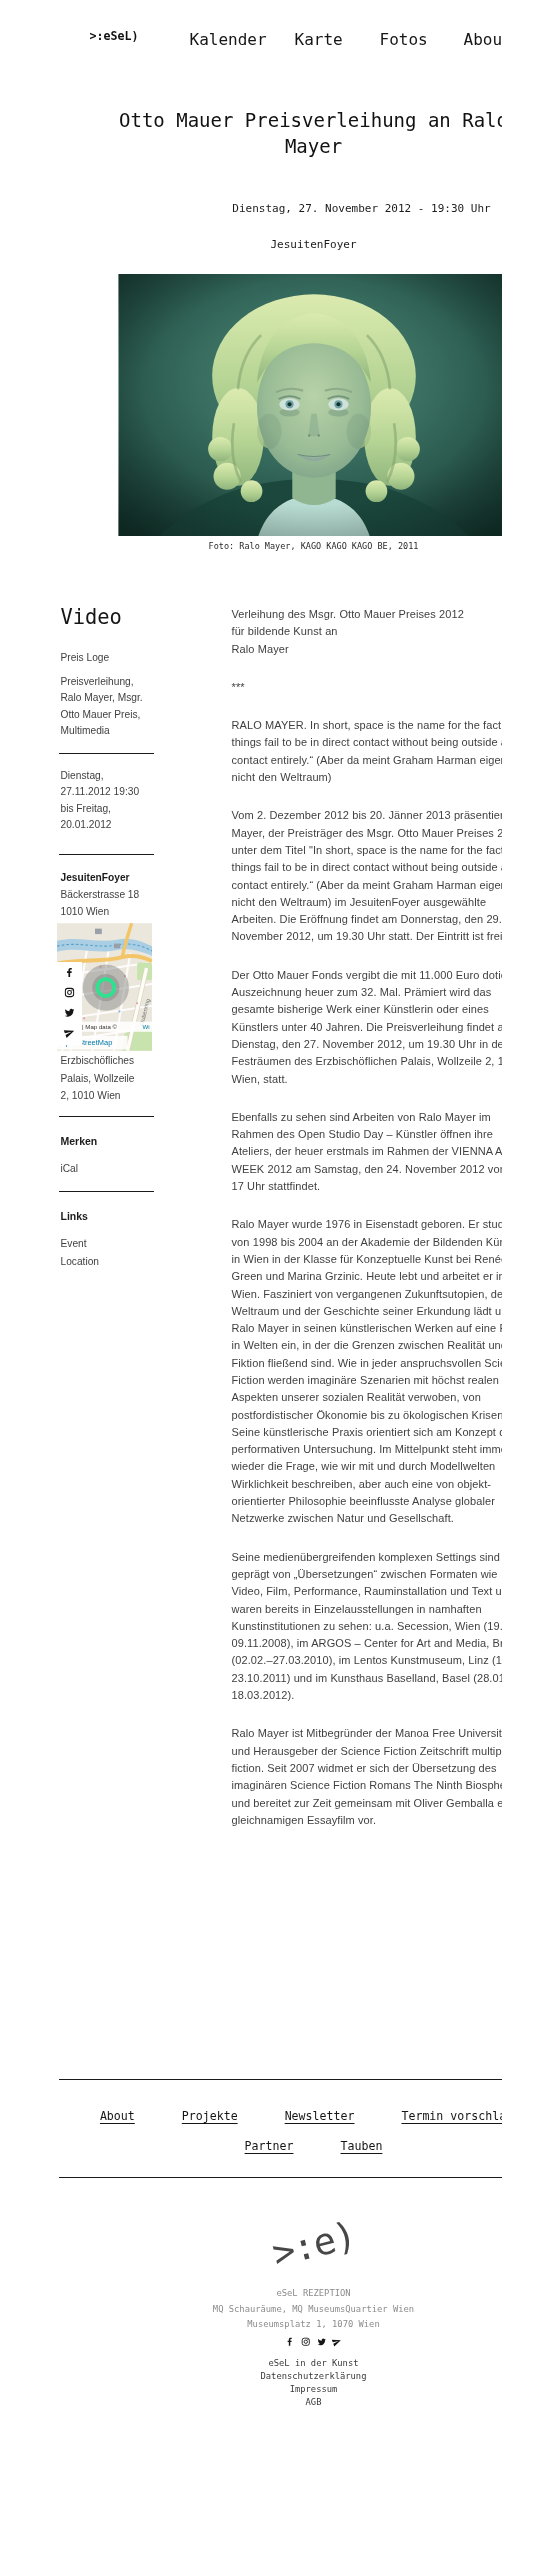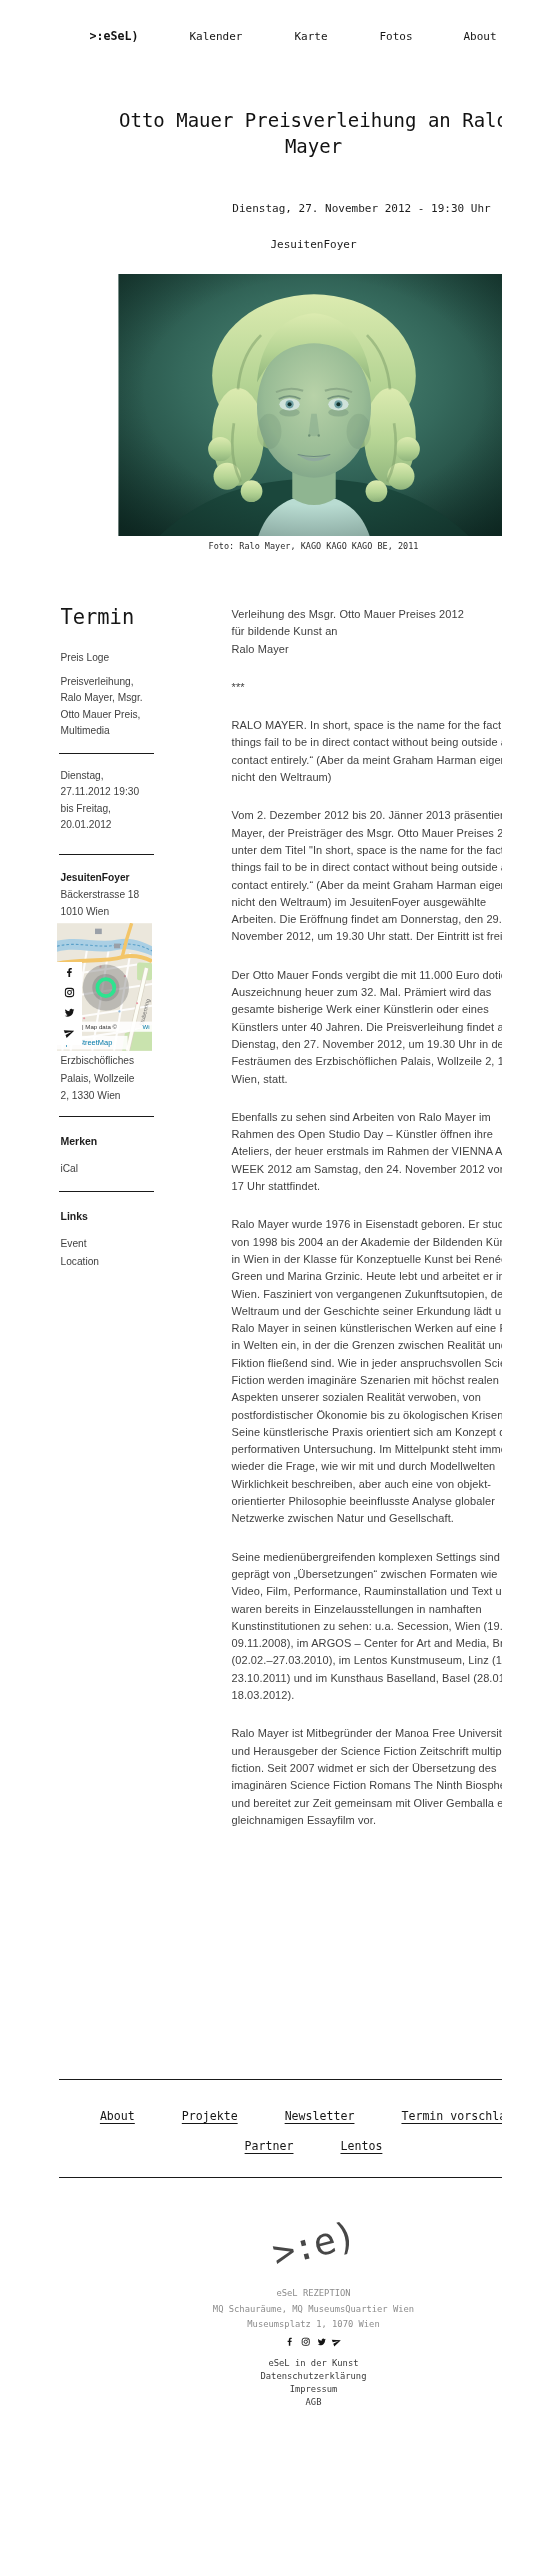--- a/index.html
+++ b/index.html
@@ -5,21 +5,21 @@
   html,body{margin:0;padding:0;background:#fff;}
   .page{position:relative;width:460px;height:2576px;margin:12px auto;background:#fff;
         font-family:"Liberation Sans",sans-serif;color:#3f3f3f;overflow:hidden;}
   .abs{position:absolute;}
   .mono{font-family:"DejaVu Sans Mono",monospace;}
   .center{left:0;width:544px;text-align:center;}
   .pre{white-space:pre-line;}
 
   
   .top-logo{left:48px;top:17px;font-size:11.6px;font-weight:bold;color:#111;cursor:pointer;}
-  .topnav{top:17.7px;font-size:11px;color:#161616;cursor:pointer;}
+  .topnav{top:17.7px;font-size:16px;color:#161616;cursor:pointer;}
   .nav-0{left:148px}.nav-1{left:253px}.nav-2{left:338px}.nav-3{left:422px}
 
   
   .page-title{top:95px;left:61px;width:422px;text-align:center;font-size:19px;line-height:26px;color:#121212;}
   .event-date{top:190px;font-size:11px;color:#1c1c1c;padding-left:48px;}
   .event-venue{top:226px;font-size:11px;color:#1c1c1c;cursor:pointer;}
   .photo{left:76px;top:262px;width:392px;height:262px;}
   .photo svg{display:block;width:100%;height:100%;}
   .photo-caption{top:529px;font-size:8.5px;color:#2a2a2a;}
 
@@ -143,21 +143,21 @@
         <circle cx="295" cy="238" r="1.8" fill="#6d8f74"></circle>
       <path d="M264,266 Q288,276 312,266 Q288,286 264,266 Z" fill="#90aa9e"></path>
       <path d="M264,266 Q288,272 312,266" stroke="#6d8a80" stroke-width="1.5" fill="none"></path>
       <ellipse cx="222" cy="232" rx="18" ry="26" fill="#4e7260" opacity="0.15"></ellipse>
       <ellipse cx="354" cy="232" rx="18" ry="26" fill="#4e7260" opacity="0.15"></ellipse>
       <rect width="576" height="386" fill="url(#pvig)"></rect>
     </svg>
   </div>
   <div class="abs mono center photo-caption">Foto: Ralo Mayer, KAGO KAGO KAGO BE, 2011</div>
 
-  <div class="abs mono sb-heading">Termin</div>
+  <div class="abs mono sb-heading">Video</div>
   <div class="abs sb-text sb-organizer">Preis Loge</div>
   <div class="abs sb-text sb-tags pre">Preisverleihung,
 Ralo Mayer, Msgr.
 Otto Mauer Preis,
 Multimedia</div>
   <div class="abs sb-hr sb-hr1"></div>
   <div class="abs sb-text sb-dates pre">Dienstag,
 27.11.2012 19:30
 bis Freitag,
 20.01.2012</div>
@@ -227,21 +227,21 @@
     <svg class="icn" viewBox="0 0 24 24">
         <path fill="currentColor" d="M22.46 6c-.77.35-1.6.58-2.46.69a4.3 4.3 0 0 0 1.88-2.37c-.83.5-1.75.85-2.72 1.05a4.28 4.28 0 0 0-7.29 3.9A12.14 12.14 0 0 1 3.06 4.8a4.28 4.28 0 0 0 1.32 5.71c-.7-.02-1.36-.21-1.93-.53v.05a4.28 4.28 0 0 0 3.43 4.2c-.63.17-1.3.2-1.94.07a4.29 4.29 0 0 0 4 2.97A8.6 8.6 0 0 1 1.6 19.1a12.1 12.1 0 0 0 6.56 1.92c7.88 0 12.2-6.53 12.2-12.2l-.01-.56A8.7 8.7 0 0 0 22.46 6z"></path>
       </svg>
     <svg class="icn" viewBox="0 0 24 24" style="transform:rotate(-20deg)">
         <path fill="currentColor" d="M2.01 21L23 12 2.01 3 2 10l15 2-15 2z"></path>
       </svg>
   </div>
 
   <div class="abs sb-text sb-venue2 pre">Erzbischöfliches
 Palais, Wollzeile
-2, 1330 Wien</div>
+2, 1010 Wien</div>
   <div class="abs sb-hr sb-hr3"></div>
   <div class="abs sb-bold sb-merken">Merken</div>
   <div class="abs sb-text sb-ical">iCal</div>
   <div class="abs sb-hr sb-hr4"></div>
   <div class="abs sb-bold sb-links-h">Links</div>
   <div class="abs sb-text sb-event">Event</div>
   <div class="abs sb-text sb-location">Location</div>
 
   <div class="abs article">
     <p>Verleihung des Msgr. Otto Mauer Preises 2012
@@ -311,21 +311,21 @@
 
   <div class="abs f-hr f-hr1"></div>
   <div class="abs f-nav f-nav1">
     <span>About</span>
     <span>Projekte</span>
     <span>Newsletter</span>
     <span>Termin vorschlagen</span>
   </div>
   <div class="abs f-nav f-nav2">
     <span>Partner</span>
-    <span>Lentos</span>
+    <span>Tauben</span>
   </div>
   <div class="abs f-hr f-hr2"></div>
 
   <div class="abs center f-logo-wrap">
     <span class="mono f-logo">&gt;:e)</span>
   </div>
   <div class="abs mono center f-small f-org">eSeL REZEPTION</div>
   <div class="abs mono center f-small f-addr1">MQ Schauräume, MQ MuseumsQuartier Wien</div>
   <div class="abs mono center f-small f-addr2">Museumsplatz 1, 1070 Wien</div>
 

